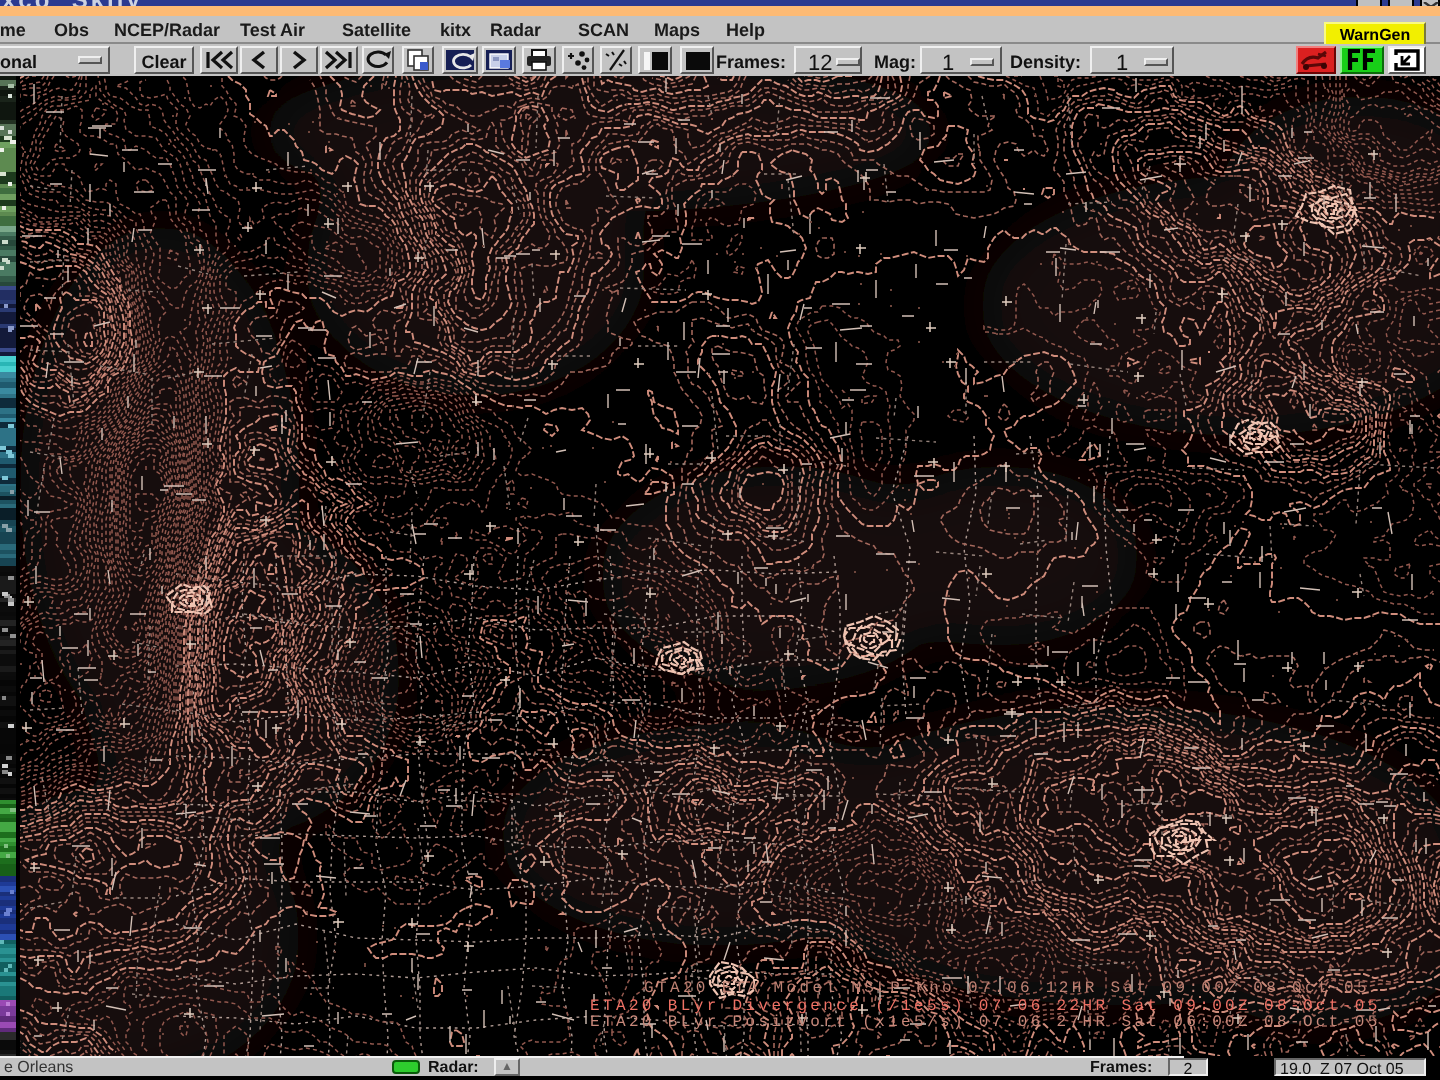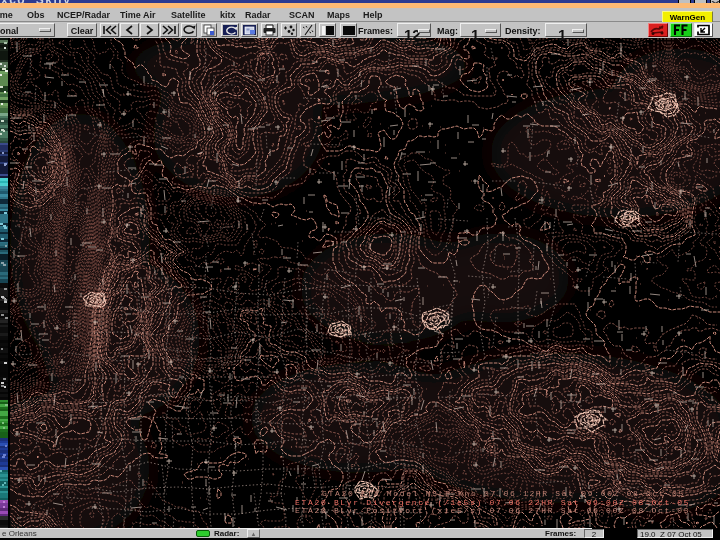--- a/index.html
+++ b/index.html
@@ -6,21 +6,21 @@
 .titlebar .ttxt{position:absolute;left:1px;top:-7px;color:#cdd2e2;font-size:12px;font-weight:bold;letter-spacing:1.5px;}
 .winbtn{position:absolute;top:-8px;width:18px;height:15px;background:#c0c0c0;border:1px solid #000;}
 .winbtn .dash{position:absolute;left:4px;top:10px;width:9px;height:3px;background:#8a8a8a;border-top:1px solid #555;border-left:1px solid #555;border-bottom:1px solid #eee;border-right:1px solid #eee;}
 .menubar{position:absolute;left:0;top:8px;width:720px;height:14px;background:#c3c3c3;border-bottom:1px solid #8a8a8a;}
 .menubar span{position:absolute;top:2px;font-size:9px;font-weight:bold;color:#1a1a1a;}
 .warngen{position:absolute;left:662px;top:3px;width:51px;height:12px;background:#f2ef00;border:1px solid #7a7a3a;border-top-color:#fafa80;border-left-color:#fafa80;color:#000;font-size:8px;font-weight:bold;text-align:center;line-height:11px;}
 .toolbar{position:absolute;left:0;top:22px;width:720px;height:16px;background:#c3c3c3;}
 .tb{position:absolute;top:1px;height:14px;background:#c3c3c3;border-top:1px solid #efefef;border-left:1px solid #efefef;border-right:1px solid #555;border-bottom:1px solid #555;color:#111;font-weight:bold;font-size:9px;text-align:center;}
 .tlabel{position:absolute;top:4px;font-size:9px;font-weight:bold;color:#111;}
 .opt{position:absolute;top:1px;height:14px;background:#c3c3c3;border-top:1px solid #efefef;border-left:1px solid #efefef;border-right:1px solid #555;border-bottom:1px solid #555;}
-.opt .val{position:absolute;top:2px;font-size:15px;font-weight:bold;color:#111;}
+.opt .val{position:absolute;top:2px;font-size:11px;font-weight:normal;color:#111;}
 .opt .dash{position:absolute;top:5px;width:12px;height:4px;background:#c3c3c3;border-top:1px solid #efefef;border-left:1px solid #efefef;border-right:1px solid #555;border-bottom:1px solid #555;}
 .statusbar{position:absolute;left:0;top:528px;width:592px;height:10px;background:#c3c3c3;border-top:1px solid #f0f0f0;}
 .statusbar .lab{position:absolute;top:0px;font-size:8px;font-weight:bold;color:#111;}
 .statusbar .fld{position:absolute;top:0px;height:9px;background:#c3c3c3;border-top:1px solid #666;border-left:1px solid #666;border-bottom:1px solid #eee;border-right:1px solid #eee;font-size:8px;color:#111;overflow:hidden;white-space:nowrap;}
 .blackbottom{position:absolute;left:0;top:538px;width:720px;height:2px;background:#000;}
 .maparea{position:absolute;left:0;top:38px;width:720px;height:490px;background:#000;overflow:hidden;}
 </style></head><body>
 <div class="maparea" id="maparea">
 <svg width="720" height="490" viewBox="0 0 720 490" style="position:absolute;left:0;top:0;">
       <rect width="720" height="490" fill="#000"></rect>
@@ -1065,21 +1065,21 @@
   <div class="winbtn" style="left:710px;width:10px;">
       <svg width="9" height="6" viewBox="0 0 9 6" style="position:absolute;left:0;top:8px;">
         <path d="M1 5L8 0M1 0l7 5" stroke="#333" stroke-width="1.2"></path>
       </svg>
     </div>
 </div>
 <div class="menubar">
   <span style="left:-19px;">Volume</span>
   <span style="left:27px;">Obs</span>
   <span style="left:57px;">NCEP/Radar</span>
-  <span style="left:120px;">Time Air</span>
+  <span style="left:120px;">Test Air</span>
   <span style="left:171px;">Satellite</span>
   <span style="left:220px;">kitx</span>
   <span style="left:245px;">Radar</span>
   <span style="left:289px;">SCAN</span>
   <span style="left:327px;">Maps</span>
   <span style="left:363px;">Help</span>
   <div class="warngen">WarnGen</div>
 </div>
 <div class="toolbar">
   <div class="tb" style="left:-6px;width:61px;text-align:left;">

